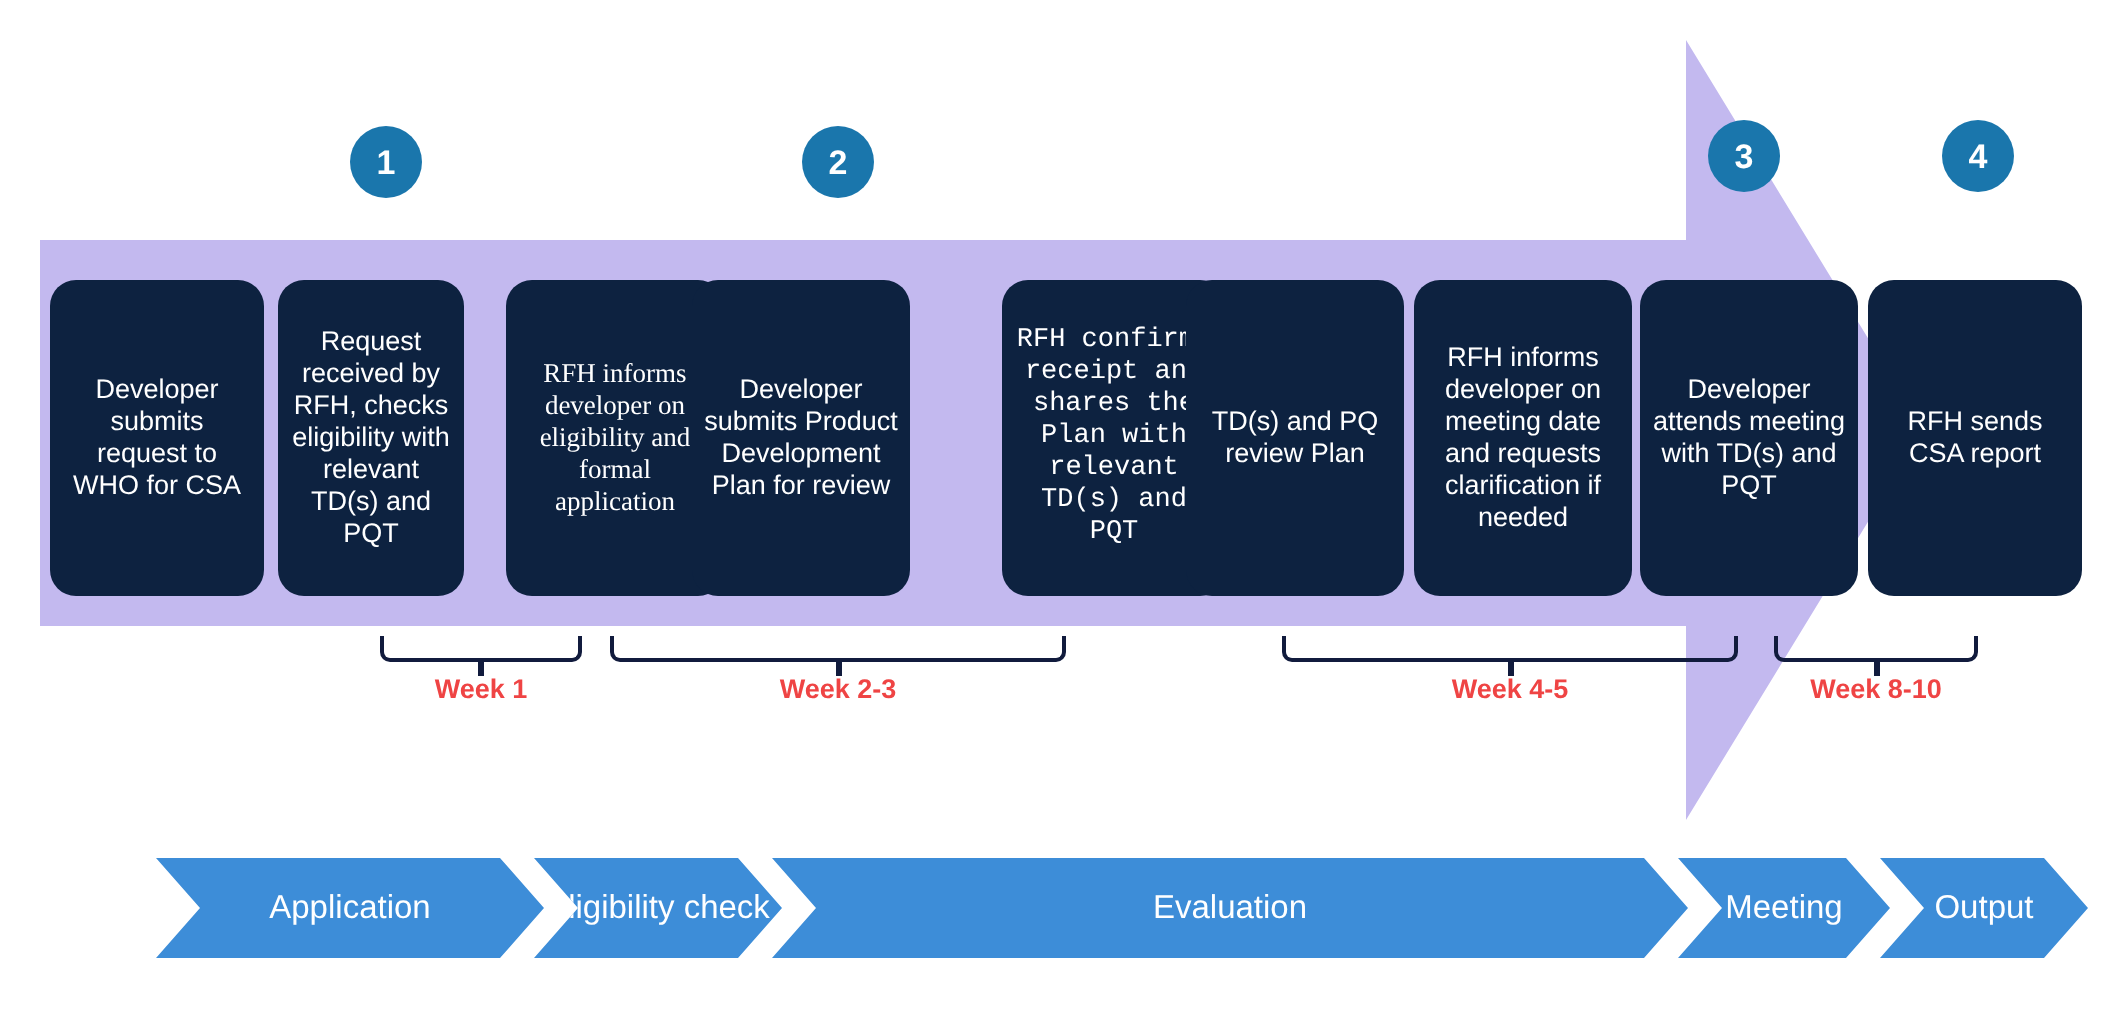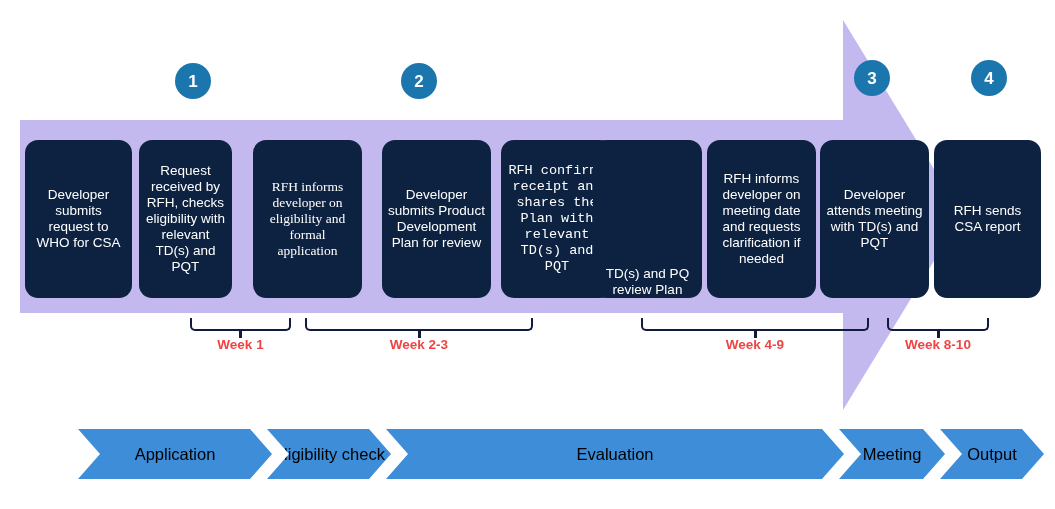--- a/index.html
+++ b/index.html
@@ -88,21 +88,21 @@
     text-align: center;
     white-space: nowrap;
   }
 
   
   .chev {
     position: absolute;
     top: 429px;
     height: 50px;
     background: #3d8dd8;
-    color: #000000;
+    color: #ffffff;
     font-size: 16.5px;
     display: flex;
     align-items: center;
     justify-content: center;
     text-align: center;
     line-height: 1.1;
     box-sizing: border-box;
   }
   .chev.first {
     clip-path: polygon(0 0, calc(100% - 22px) 0, 100% 50%, calc(100% - 22px) 100%, 0 100%, 22px 50%);
@@ -136,27 +136,27 @@
 
   <div class="proc-box" style="left:25px; width:107px;">
     <span>Developer submits request to WHO for CSA</span>
   </div>
   <div class="proc-box" style="left:139px; width:93px;">
     <span>Request received by RFH, checks eligibility with relevant TD(s) and PQT</span>
   </div>
   <div class="proc-box" style="left:253px; width:109px;font-family:Liberation Serif, serif;">
     <span>RFH informs developer on eligibility and formal application</span>
   </div>
-  <div class="proc-box" style="left:382px; width:109px;">
+  <div class="proc-box" style="left:346px; width:109px;">
     <span>Developer submits Product Development Plan for review</span>
   </div>
   <div class="proc-box" style="left:501px; width:112px;font-family:Liberation Mono, monospace;">
     <span>RFH confirms receipt and shares the Plan with relevant TD(s) and PQT</span>
   </div>
-  <div class="proc-box" style="left:593px; width:109px;align-items:flex-end;">
+  <div class="proc-box" style="left:593px; width:109px;">
     <span>TD(s) and PQ review Plan</span>
   </div>
   <div class="proc-box" style="left:707px; width:109px;">
     <span>RFH informs developer on meeting date and requests clarification if needed</span>
   </div>
   <div class="proc-box" style="left:820px; width:109px;">
     <span>Developer attends meeting with TD(s) and PQT</span>
   </div>
   <div class="proc-box" style="left:934px; width:107px;">
     <span>RFH sends CSA report</span>
@@ -165,21 +165,21 @@
   <div class="bracket" style="left:190px; top:318px; width:101px;"></div>
   <div class="bracket-stem" style="left:239px; top:331px;"></div>
   <div class="week-label" style="left:190px; top:337px; width:101px;">Week 1</div>
 
   <div class="bracket" style="left:305px; width:228px; top:318px;"></div>
   <div class="bracket-stem" style="left:418px; top:331px;"></div>
   <div class="week-label" style="left:305px; top:337px; width:228px;">Week 2-3</div>
 
   <div class="bracket" style="left:641px; width:228px; top:318px;"></div>
   <div class="bracket-stem" style="left:754px; top:331px;"></div>
-  <div class="week-label" style="left:641px; top:337px; width:228px;">Week 4-9</div>
+  <div class="week-label" style="left:641px; top:337px; width:228px;">Week 4-5</div>
 
   <div class="bracket" style="left:887px; width:102px; top:318px;"></div>
   <div class="bracket-stem" style="left:937px; top:331px;"></div>
   <div class="week-label" style="left:887px; top:337px; width:102px;">Week 8-10</div>
 
   <div class="chev first" style="left:78px; width:194px;">
     <span>Application</span>
   </div>
   <div class="chev mid" style="left:267px; width:124px;">
     <span>Eligibility check</span>

